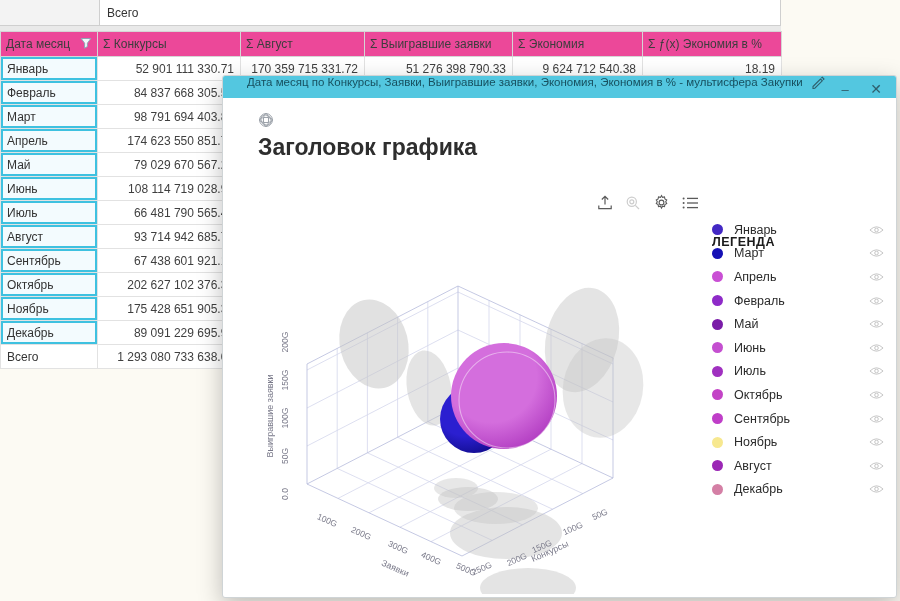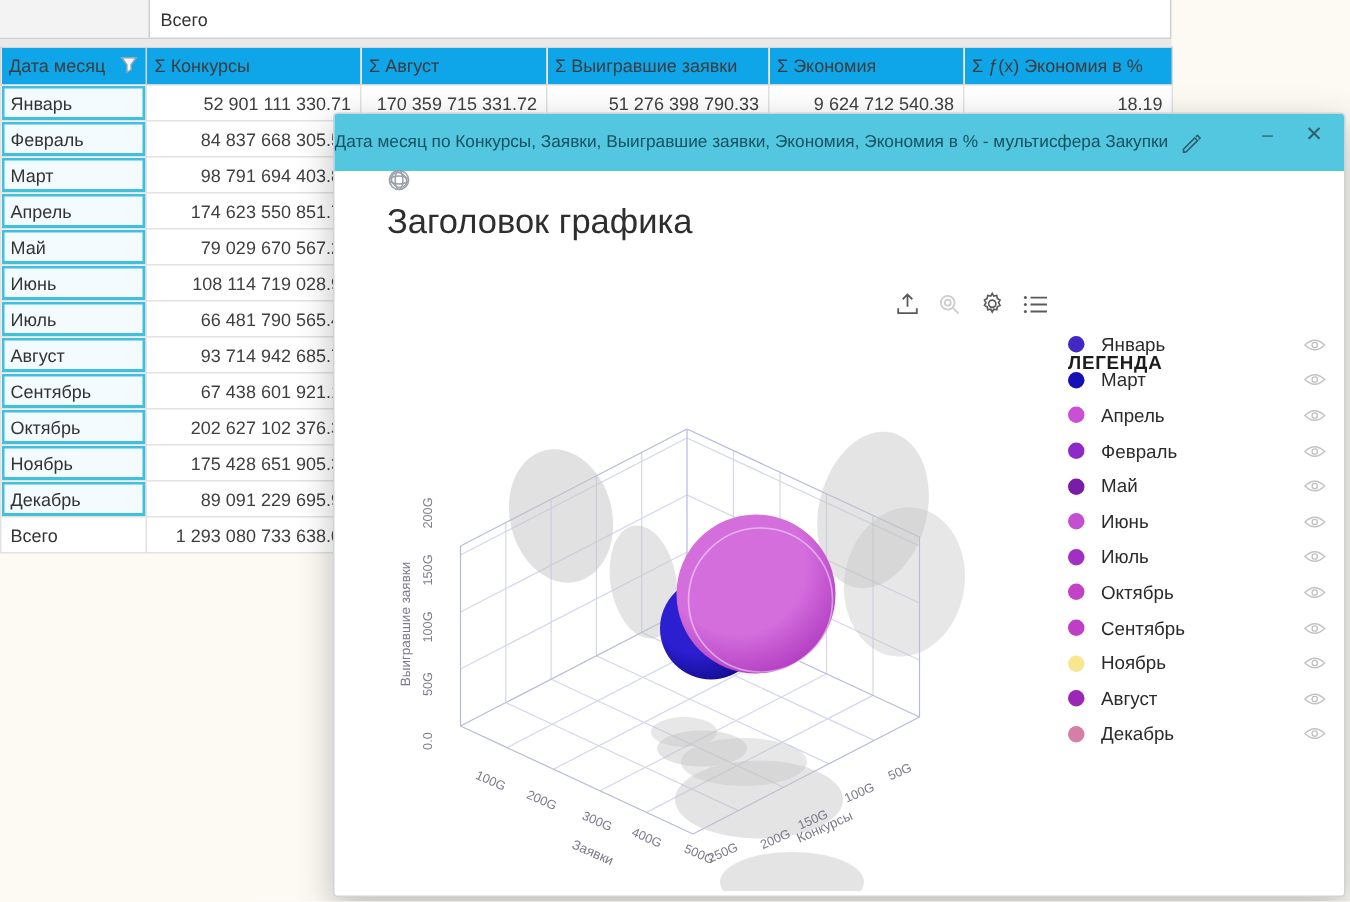--- a/index.html
+++ b/index.html
@@ -8,52 +8,52 @@
     background:#fcfaf3;
     font-family:"Liberation Sans","DejaVu Sans",sans-serif;
     -webkit-font-smoothing:antialiased;
   }
   .formula-bar{position:absolute;left:0;top:0;height:25px;width:781px;display:flex;background:#fff;border-bottom:1px solid #cfcfcf;}
   .fb-corner{width:99px;background:#f3f3f3;border-right:1px solid #cfcfcf;}
   .fb-value{flex:1;font-size:12px;color:#333;display:flex;align-items:center;padding-left:7px;border-right:1px solid #cfcfcf;}
   .grid-gap{position:absolute;left:0;top:26px;width:781px;height:5px;background:#e9e9e9;}
   table.tbl{position:absolute;left:0;top:31px;border-collapse:collapse;table-layout:fixed;background:#fff;}
   .tbl th{
-    background:#0ea5e9;border:1px solid #d5d5d5;height:24px;
+    background:#ec4899;border:1px solid #d5d5d5;height:24px;
     font-size:12px;font-weight:normal;color:#3d3d3d;text-align:left;padding:0 5px;
     white-space:nowrap;overflow:hidden;
   }
   .tbl td{
     border:1px solid #e2e2e2;height:23px;font-size:12px;color:#3f3f3f;
     padding:0 6px;white-space:nowrap;overflow:hidden;background:#fff;
   }
   .tbl td.num{text-align:right;}
   .tbl td.month{color:#333;}
   .tbl td.month.sel{box-shadow:inset 0 0 0 2px #3ec1e0;background:#f3fbfe;}
   .th-flex{display:flex;align-items:center;justify-content:space-between;}
   
   .modal{
     position:absolute;left:222px;top:75px;width:673px;height:521px;
     background:#fff;border:1px solid #cfd4d6;border-radius:3px;
     box-shadow:0 8px 24px rgba(0,0,0,.25);
   }
   .titlebar{
-    position:absolute;left:0;top:0;right:0;height:38px;background:#53c7e0;
-    border-radius:2px 2px 0 0;display:flex;align-items:center;
-    font-size:11.5px;color:#17505f;padding-left:0;
+    position:absolute;left:0;top:0;right:0;height:22px;background:#53c7e0;
+    border-radius:2px 2px 0 0;display:flex;align-items:flex-start;
+    font-size:11.5px;color:#17505f;padding-left:24px;
   }
   .titlebar .t-text{white-space:nowrap;overflow:hidden;}
   .titlebar .pencil{margin-left:8px;display:flex;}
   .win-btn{position:absolute;top:0;height:26px;display:flex;align-items:center;justify-content:center;color:#2f5f6d;font-size:13px;cursor:default;}
   .btn-min{right:40px;width:22px;}
   .btn-close{right:8px;width:24px;font-size:14px;}
   .m-sphere-icon{position:absolute;left:35px;top:36px;}
   .chart-type{position:absolute;right:12px;top:37px;display:flex;align-items:center;gap:6px;font-size:12px;color:#5c5c66;}
   .chart-type b{color:#222;font-weight:bold;}
-  .m-title{position:absolute;left:35px;top:58px;font-size:23px;color:#2e2e2e;font-weight:400;}
+  .m-title{position:absolute;left:35px;top:58px;font-size:23px;color:#2e2e2e;font-weight:700;}
   .toolbar{position:absolute;left:374px;top:118px;display:flex;align-items:center;gap:12px;}
   .legend-head{position:absolute;left:489px;top:116px;font-size:12.5px;font-weight:bold;letter-spacing:.5px;color:#1c1c1c;margin-top:43px;}
   .legend{position:absolute;left:489px;top:142px;width:172px;}
   .legend-row{display:flex;align-items:center;height:23.6px;}
   .legend-dot{width:11px;height:11px;border-radius:50%;margin-right:11px;flex:none;}
   .legend-label{font-size:12.5px;color:#2b2b2b;flex:1;white-space:nowrap;overflow:hidden;}
   .legend-eye{flex:none;display:flex;opacity:.85;}
   #chart{position:absolute;left:23px;top:140px;}
 </style>
 </head>

